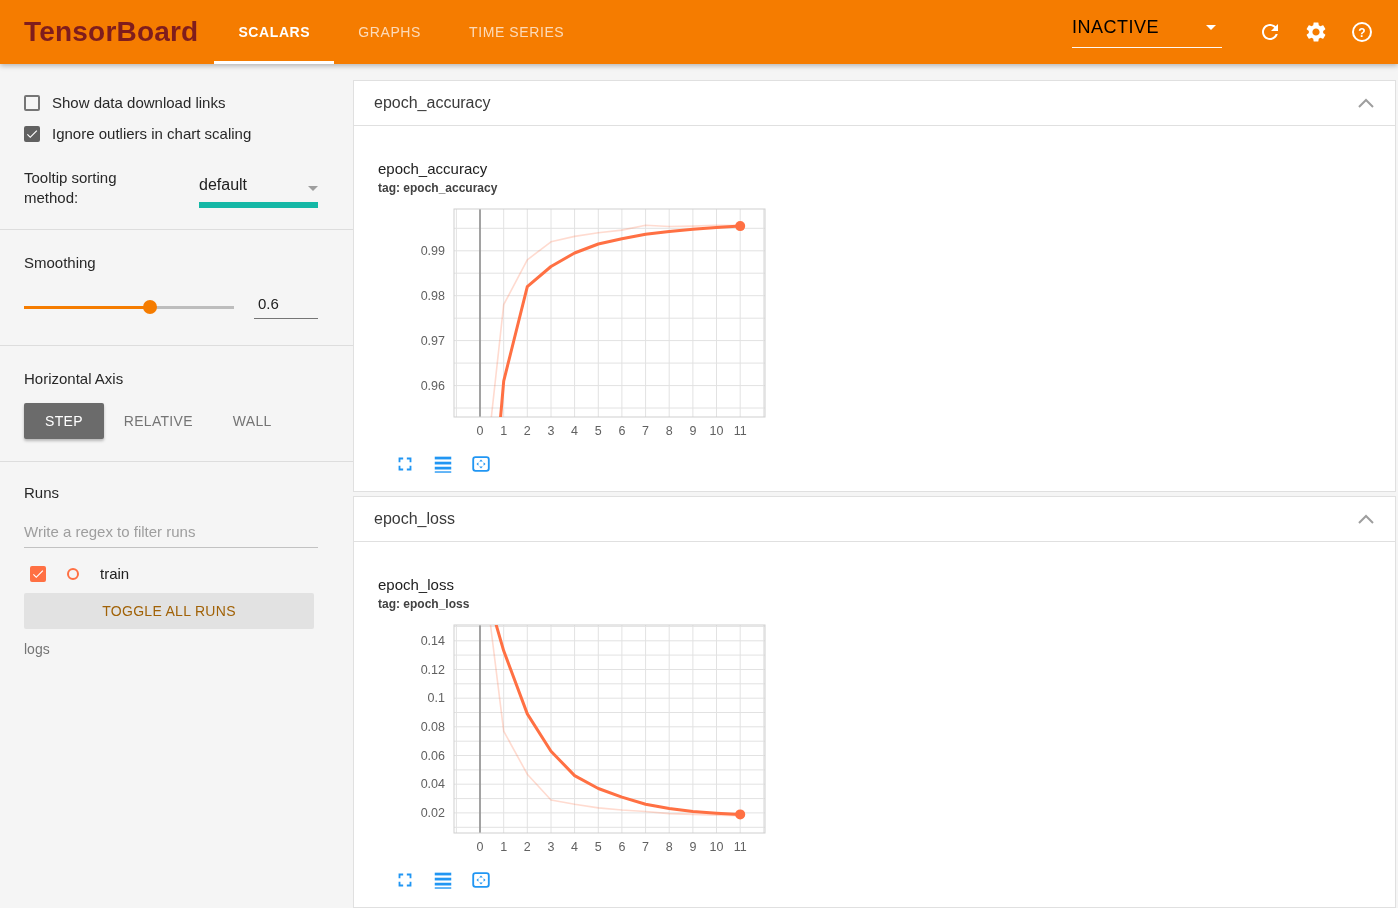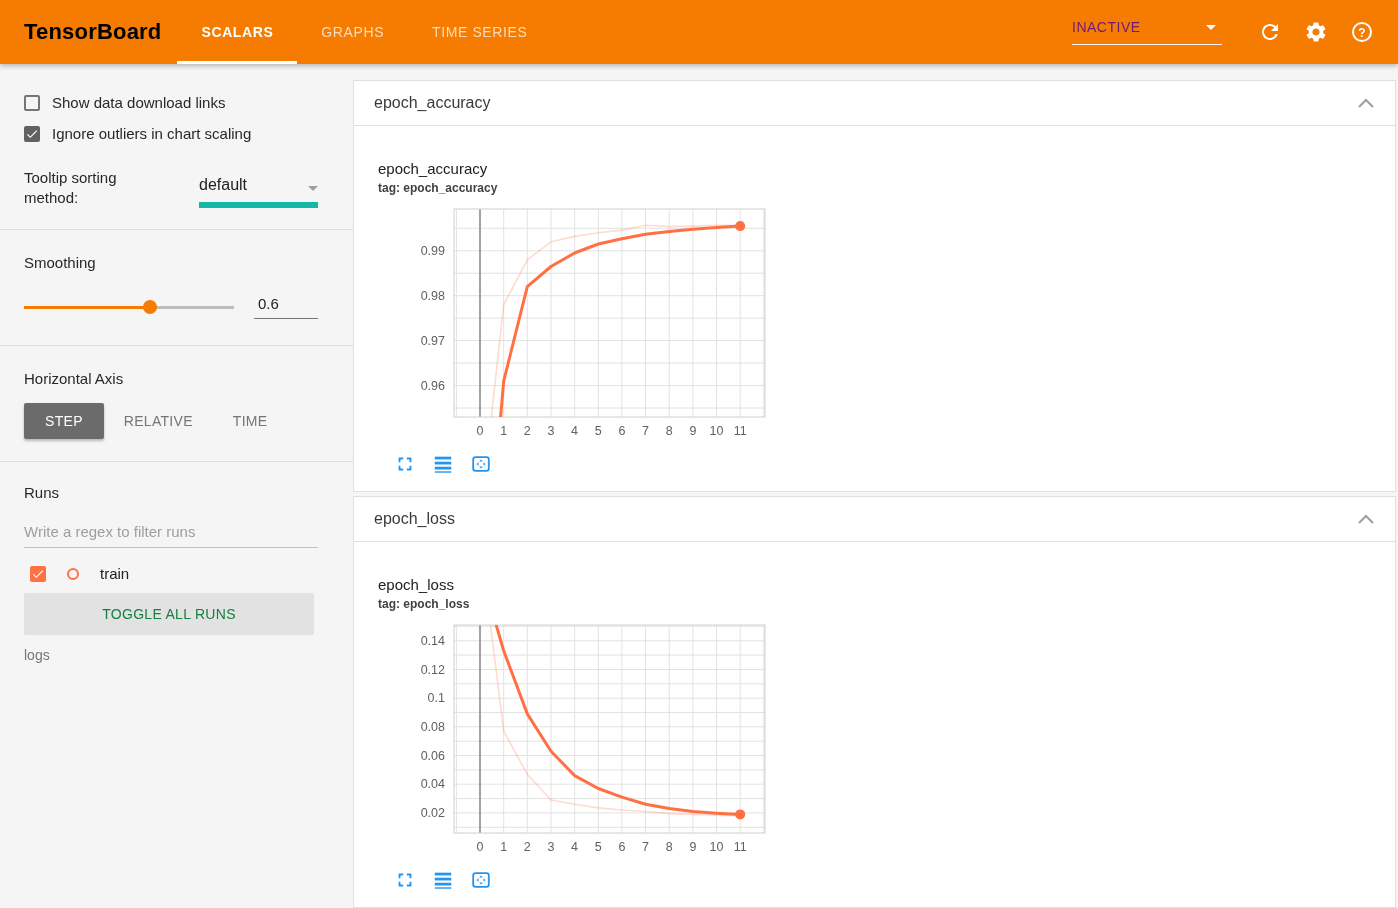--- a/index.html
+++ b/index.html
@@ -15,22 +15,22 @@
     height: 64px;
     background: #f57c00;
     display: flex;
     align-items: center;
     padding: 0 24px;
     position: relative;
     box-shadow: 0 2px 5px rgba(0,0,0,0.26);
     z-index: 10;
   }
   .app-title {
-    color: #000000;
-    font-size: 22px;
+    color: #7f1d1d;
+    font-size: 28px;
     font-weight: bold;
     letter-spacing: 0.2px;
   }
   .tabs { display: flex; height: 64px; margin-left: 16px; }
   .tab {
     height: 64px;
     display: flex;
     align-items: center;
     padding: 15px 24px;
     color: rgba(255,255,255,0.72);
@@ -43,22 +43,22 @@
   .tab.active::after {
     content: "";
     position: absolute;
     left: 0; right: 0; bottom: 0;
     height: 3px;
     background: #fff;
   }
   .header-spacer { flex: 1; }
   .status-dropdown {
     width: 150px;
-    color: #701a75;
-    font-size: 14px;
+    color: #000000;
+    font-size: 18px;
     letter-spacing: 0.5px;
     border-bottom: 1px solid rgba(255,255,255,0.95);
     padding-bottom: 9px;
     display: flex;
     align-items: center;
     cursor: pointer;
     margin-right: 14px;
   }
   .status-dropdown .dd-caret {
     margin-left: auto;
@@ -185,25 +185,25 @@
     border: 2px solid #ff7043;
     border-radius: 50%;
     margin-right: 12px;
     flex-shrink: 0;
   }
   .run-name { color: #212121; }
   .toggle-all {
     display: block;
     margin: 11px 0 0 24px;
     width: 290px;
-    height: 42px;
+    height: 36px;
     background: #e2e2e2;
     border: none;
     border-radius: 2px;
-    color: #15803d;
+    color: #a16207;
     font-size: 14px;
     letter-spacing: 0.3px;
     cursor: pointer;
   }
   .logs-label { margin: 12px 0 0 24px; color: #757575; font-size: 14px; }
 
   
   .main { flex: 1; padding: 16px 2px 0 0; }
   .card {
     background: #fff;
@@ -293,21 +293,21 @@
       </div>
       <div class="slider-value">0.6</div>
     </div>
 
     <hr class="hr2">
 
     <div class="section-label">Horizontal Axis</div>
     <div class="axis-buttons">
       <button class="btn-raised">STEP</button>
       <button class="btn-flat">RELATIVE</button>
-      <button class="btn-flat">TIME</button>
+      <button class="btn-flat">WALL</button>
     </div>
 
     <hr class="hr3">
 
     <div class="runs-label">Runs</div>
     <div class="filter-wrap">
       <input class="filter-input" placeholder="Write a regex to filter runs" style="">
     </div>
     <div class="run-row">
       <span class="cb checked orange">

